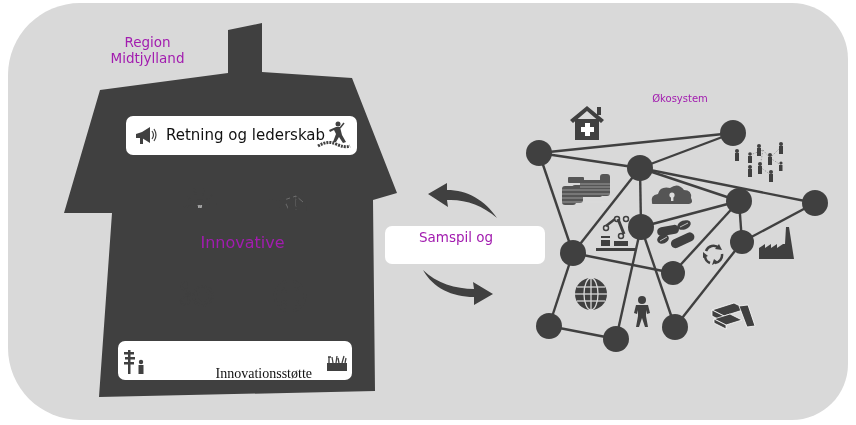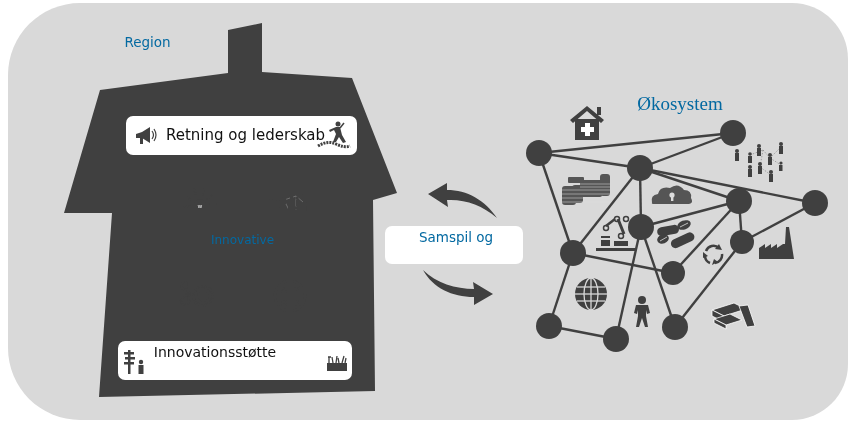--- a/index.html
+++ b/index.html
@@ -1,23 +1,23 @@
 <!DOCTYPE html>
 <html><head>
 <meta charset="utf-8">
 <style>
   html, body { margin:0; padding:0; background:#ffffff; }
   body { width:856px; height:425px; position:relative; overflow:hidden;
          font-family: "DejaVu Sans", "Liberation Sans", sans-serif; }
   #panel { position:absolute; left:8px; top:3px; width:840px; height:417px;
            background:#d9d9d9; border-radius:72px 56px 56px 72px; }
   #art { position:absolute; left:0; top:0; width:856px; height:425px; }
-  .label { position:absolute; color:#0369a1; text-align:center; line-height:1.15; }
+  .label { position:absolute; color:#a21caf; text-align:center; line-height:1.15; }
   .box { position:absolute; background:#ffffff; border-radius:7px; }
-  .box-text { position:absolute; color:#111; text-align:center; white-space:nowrap; }
+  .box-text { position:absolute; color:#111; text-align:right; white-space:nowrap; }
   .ico { position:absolute; }
 </style>
 </head>
 <body>
 
 <div id="panel"></div>
 
 <svg id="art" viewBox="0 0 856 425">
 
   <polygon fill="#404040" points="228,30 262,23 262,72 352,78 397,193 373,200 375,391 99,397 112,213 64,213 100,90 228,73"></polygon>
@@ -234,59 +234,60 @@
     <line x1="275" y1="296" x2="305" y2="296" stroke="#404040" stroke-width="2"></line>
     <text id="pdsa-a" x="284" y="293" font-size="9" text-anchor="middle" fill="#404040" font-family="Liberation Sans, sans-serif">A</text>
     <text x="296" y="293" font-size="9" text-anchor="middle" fill="#404040" font-family="Liberation Sans, sans-serif">P</text>
     <text x="284" y="306" font-size="9" text-anchor="middle" fill="#404040" font-family="Liberation Sans, sans-serif">S</text>
     <text x="296" y="306" font-size="9" text-anchor="middle" fill="#404040" font-family="Liberation Sans, sans-serif">D</text>
   </g>
 </svg>
 
 <div class="label" style="left:100px; top:35px; width:95px; font-size:13.5px;">
   <div>Region</div>
+  <div>Midtjylland</div>
 </div>
 
 <div class="box" style="left:126px; top:116px; width:231px; height:39px;">
   <svg class="ico" style="left:8px; top:10px;" width="26" height="20" viewBox="0 0 26 20">
     <polygon points="2,8 8,6 16,1 16,17 8,12 2,12" fill="#404040"></polygon>
     <rect x="6" y="12" width="3" height="6" fill="#404040"></rect>
     <path d="M18,5 Q21,9 18,13" fill="none" stroke="#404040" stroke-width="1.2"></path>
     <path d="M20,3 Q24,9 20,15" fill="none" stroke="#404040" stroke-width="1.2"></path>
   </svg>
   <div class="box-text" style="left:40px; top:10px; font-size:15px;">Retning og lederskab</div>
   <svg class="ico" style="left:190px; top:4px;" width="36" height="32" viewBox="0 0 36 32">
     <path d="M2,26 Q12,20 20,24 Q28,28 34,26" fill="none" stroke="#404040" stroke-width="3" stroke-dasharray="2 1"></path>
     <circle cx="22" cy="4" r="2.5" fill="#404040"></circle>
     <path d="M20,7 L24,7 L26,15 L30,22 L27,23 L23,17 L20,22 L17,22 L20,14 L18,10 L14,12 L13,10 Z" fill="#404040"></path>
     <line x1="24" y1="8" x2="28" y2="3" stroke="#404040" stroke-width="1.5"></line>
   </svg>
 </div>
 
 <div class="box" style="left:168px; top:179px; width:149px; height:141px; border-radius:20px; background:transparent;"></div>
 <div class="box" style="left:168px; top:179px; width:149px; height:141px; border-radius:20px; z-index:-1;"></div>
-<div class="label" style="left:168px; top:234px; width:149px; font-size:12px;">
+<div class="label" style="left:168px; top:234px; width:149px; font-size:16px;">
   <div>Innovative</div>
 </div>
 
 <div class="box" style="left:118px; top:341px; width:234px; height:39px;">
   <svg class="ico" style="left:5px; top:8px;" width="26" height="26" viewBox="0 0 26 26">
     <rect x="5" y="1" width="2.5" height="24" fill="#404040"></rect>
     <rect x="1" y="3" width="10" height="2.5" fill="#404040"></rect>
     <rect x="2" y="8" width="10" height="2.5" fill="#404040"></rect>
     <rect x="1" y="13" width="10" height="2.5" fill="#404040"></rect>
     <circle cx="18" cy="13" r="2.2" fill="#404040"></circle>
     <rect x="15.5" y="16" width="5" height="9" fill="#404040"></rect>
   </svg>
-  <div class="box-text" style="left:0; width:194px; top:3px; font-size:14px;">Innovationsstøtte</div>
+  <div class="box-text" style="left:0; width:194px; top:25px; font-size:14px;font-family:Liberation Serif, serif;">Innovationsstøtte</div>
   <svg class="ico" style="left:208px; top:13px;" width="22" height="18" viewBox="0 0 22 18">
     <rect x="1" y="9" width="20" height="8" fill="#404040"></rect>
     <path d="M3,9 L3,3 M2,3 L5,3 M7,9 L6,3 M10,9 L11,2 M13,9 L12,4 M16,9 L18,2 M19,9 L20,4" stroke="#404040" stroke-width="1.3" fill="none"></path>
   </svg>
 </div>
 
-<div class="box" style="left:385px; top:226px; width:138px; height:38px;">
+<div class="box" style="left:385px; top:226px; width:160px; height:38px;">
   <div class="label" style="left:0; top:4px; width:142px; font-size:13.5px;">
     <div>Samspil og</div>
   </div>
 </div>
 
-<div class="label" style="left:630px; top:93px; width:100px; font-size:19px;font-family:Liberation Serif, serif;">Økosystem</div>
+<div class="label" style="left:630px; top:93px; width:100px; font-size:10px;">Økosystem</div>
 
 </body></html>

